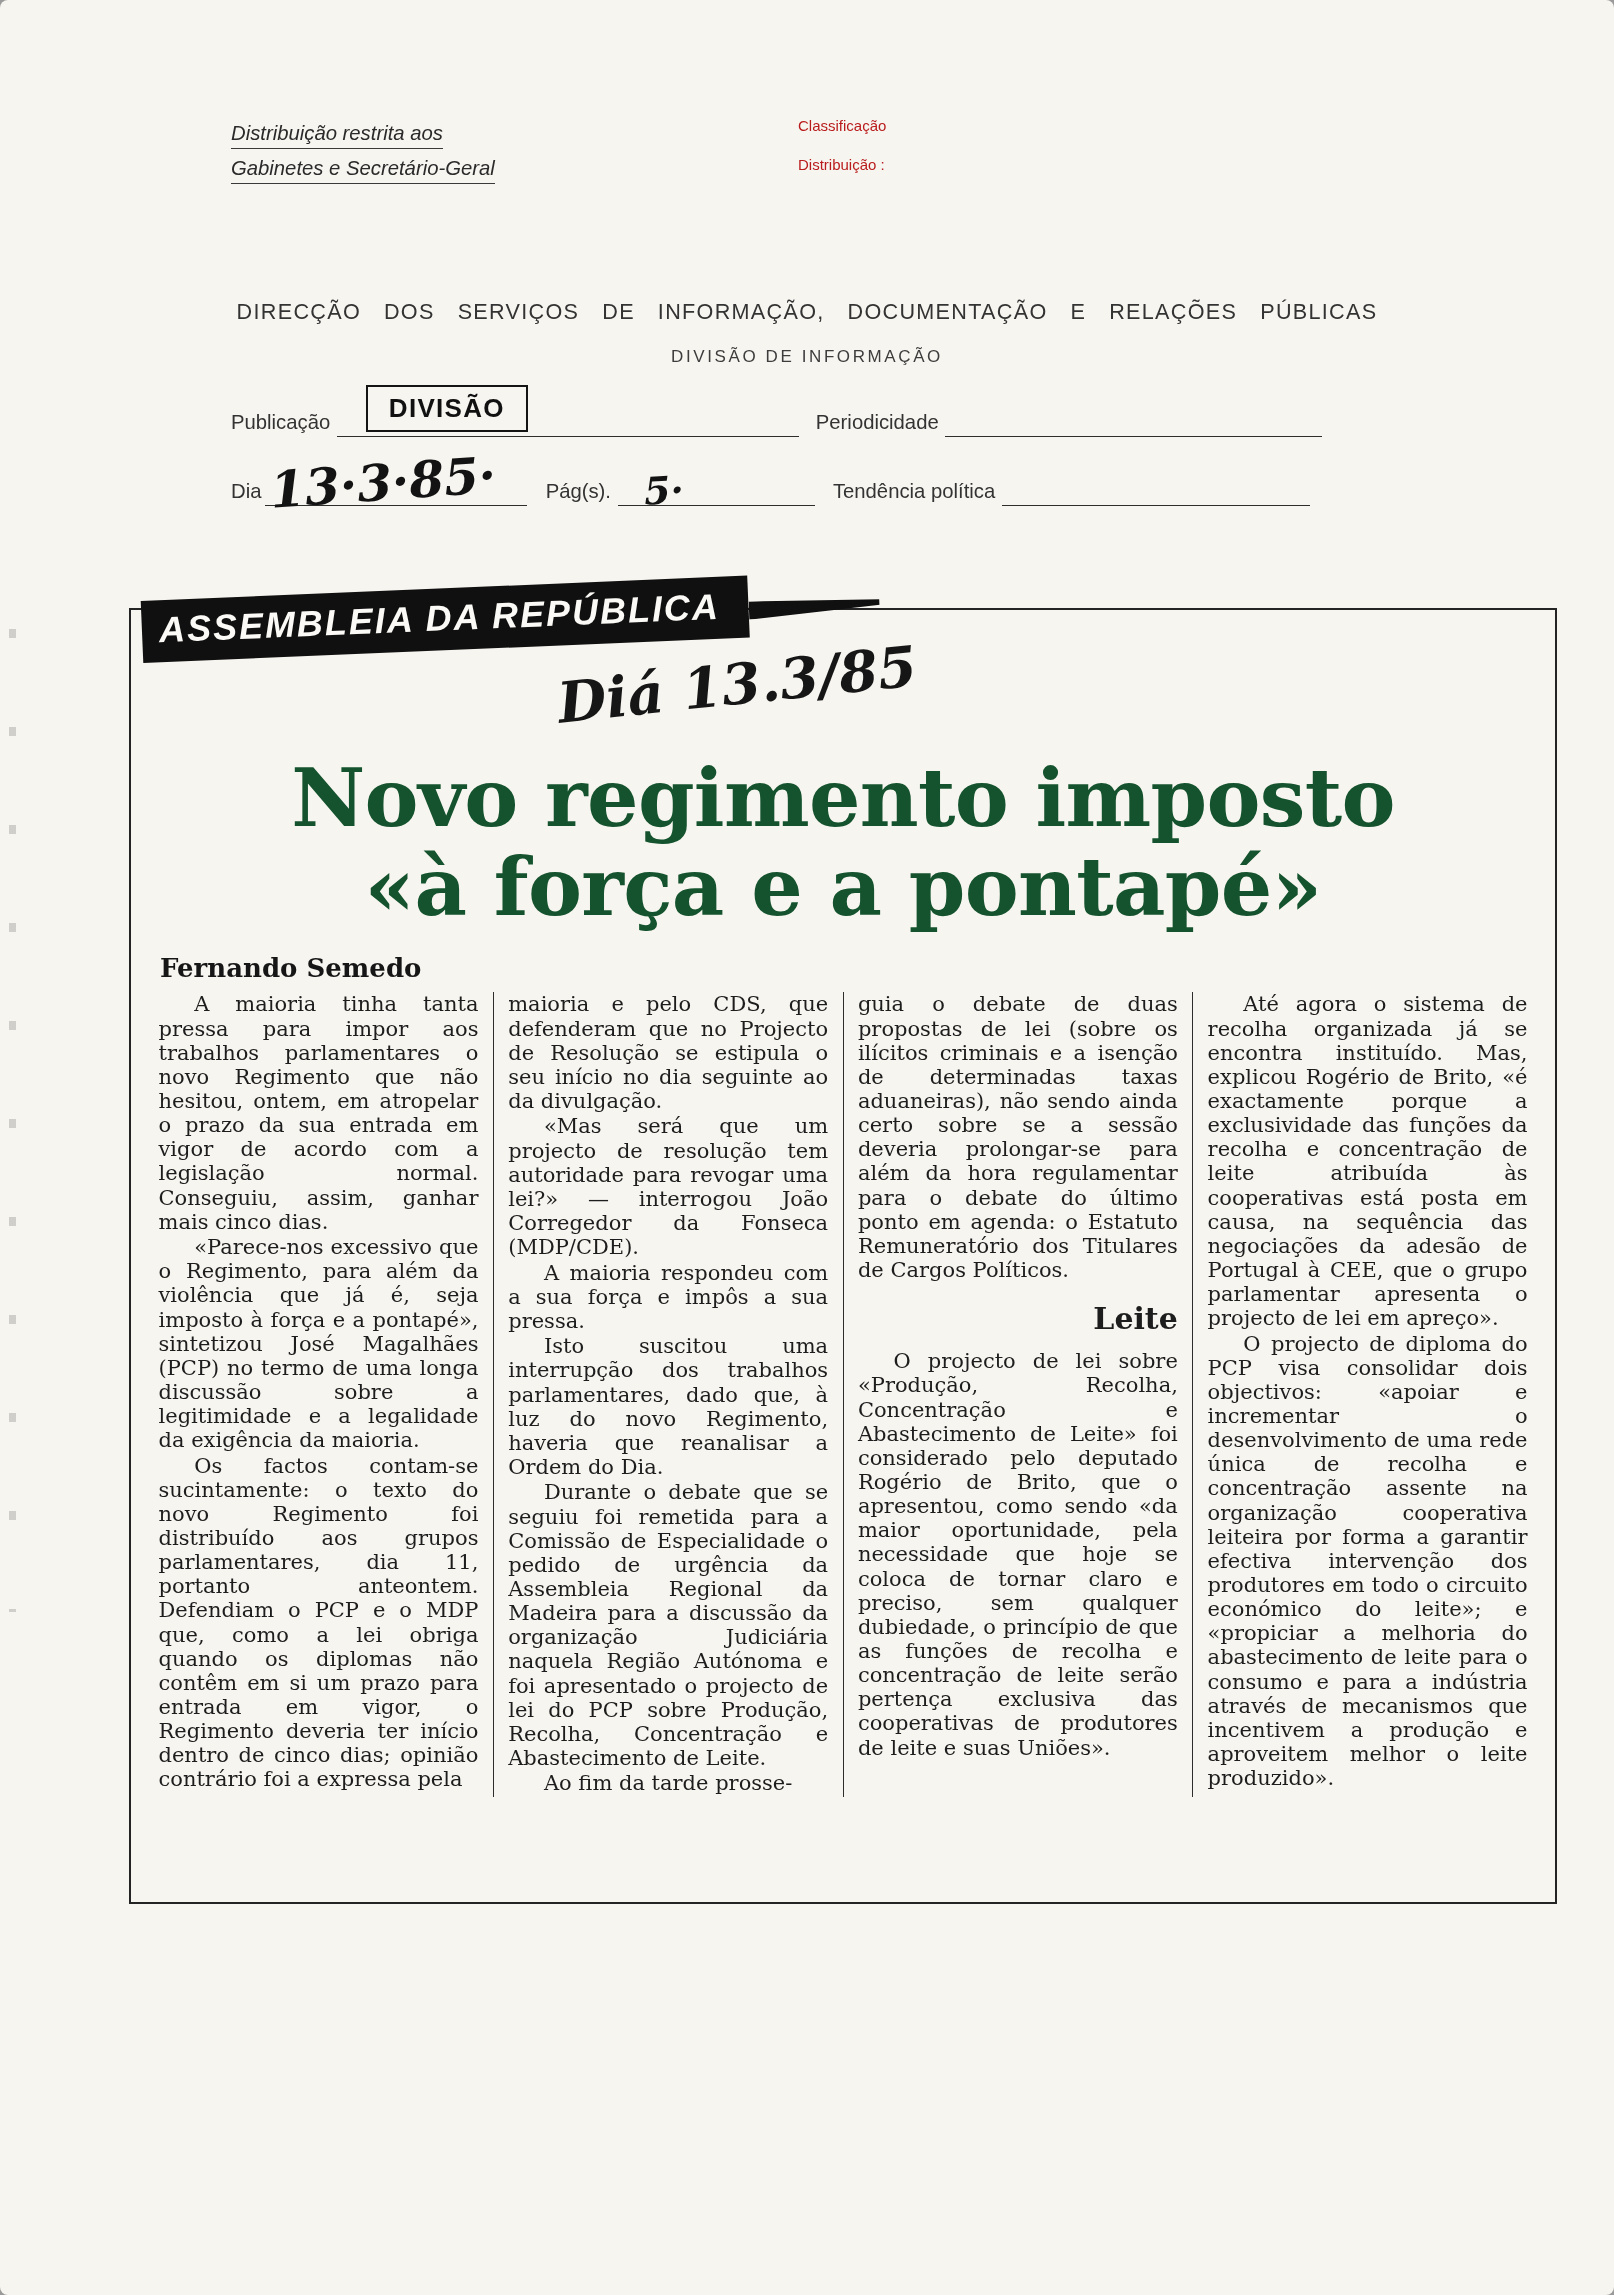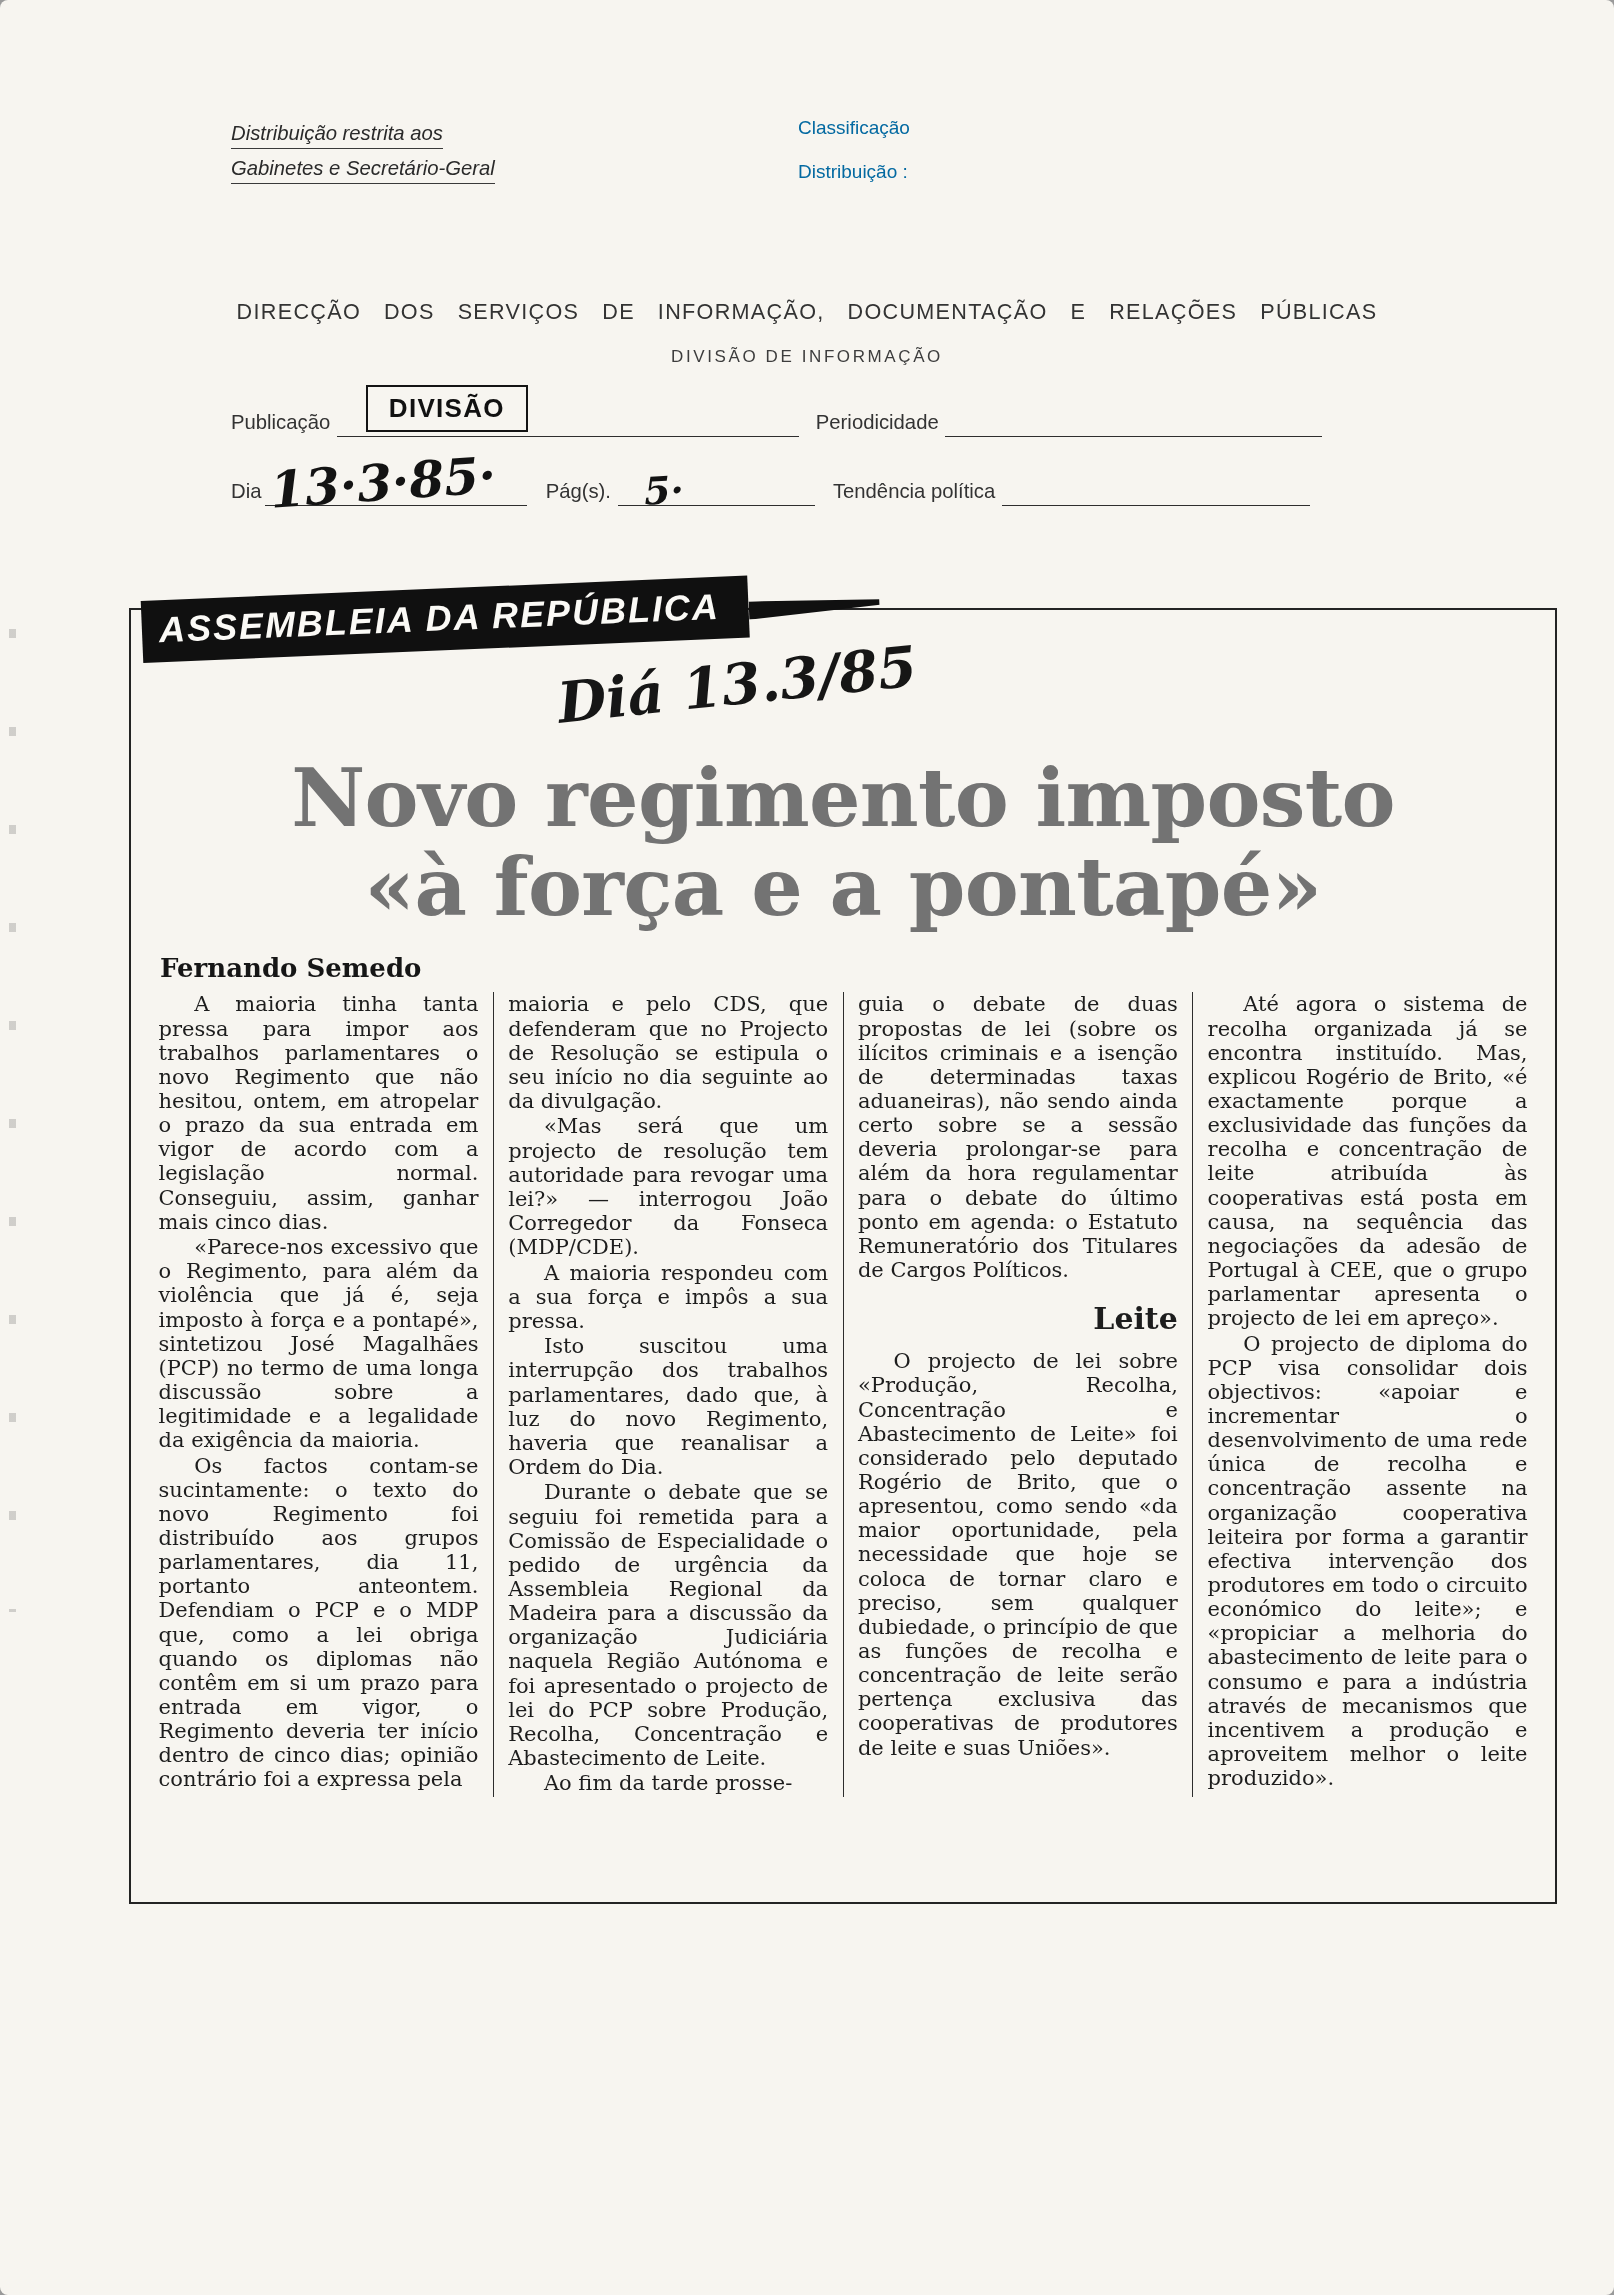--- a/index.html
+++ b/index.html
@@ -13,21 +13,21 @@
     font-family: "Liberation Sans", sans-serif;
     overflow: hidden;
     border-radius: 8px;
   }
 
   
   .dist-note { position: absolute; left: 231px; top: 122px; font-style: italic; font-size: 20.3px; color: #2a2a2a; }
   .dist-note .u { display: inline-block; border-bottom: 1.3px solid #3a3a3a; padding-bottom: 3.3px; }
   .dist-note .line2 { margin-top: 7.9px; }
 
-  .class-note { position: absolute; left: 798px; top: 117px; font-size: 19px; color: #0369a1; }
+  .class-note { position: absolute; left: 798px; top: 117px; font-size: 15px; color: #b91c1c; }
   .class-note .line2 { margin-top: 22px; }
 
   .org-title { position: absolute; left: 0; right: 0; top: 204px; text-align: center;
     font-size: 28px; font-weight: bold; letter-spacing: 1.3px; color: #222; }
   .org-sub   { position: absolute; left: 0; right: 0; top: 257px; text-align: center; font-size: 20.3px; color: #2e2e2e; }
   .org-dir   { position: absolute; left: 0; right: 0; top: 299px; text-align: center;
     font-size: 21.6px; letter-spacing: 1.3px; word-spacing: 15.7px; color: #333; }
   .org-div   { position: absolute; left: 0; right: 0; top: 347px; text-align: center;
     font-size: 17px; letter-spacing: 2.6px; color: #3d3d3d; }
 
@@ -64,21 +64,21 @@
   .banner::after { content: ""; position: absolute; left: 100%; top: 42%;
     width: 131px; height: 18.3px; background: #101010;
     clip-path: polygon(0 0, 100% 18%, 100% 48%, 0 100%); }
 
   .annotation { position: absolute; left: 426px; top: 41px; z-index: 3;
     font-family: "DejaVu Serif", serif; font-style: italic;
     font-size: 56px; transform: rotate(-6deg); color: #161616; white-space: nowrap; }
 
   .headline { margin-top: 143px; text-align: center;
     font-family: "DejaVu Serif", serif; font-weight: bold;
-    font-size: 81px; line-height: 1.1; letter-spacing: -0.7px; color: #737373; }
+    font-size: 81px; line-height: 1.1; letter-spacing: -0.7px; color: #14532d; }
 
   .byline { margin: 22px 0 6.6px 29px; font-family: "DejaVu Serif", serif;
     font-weight: bold; font-size: 26px; color: #161616; }
 
   .columns { display: flex; margin: 9.2px 27.5px 0; }
   .col { flex: 1 1 0; padding: 0 14.4px; font-family: "DejaVu Serif", serif;
     font-size: 21px; line-height: 1.15; text-align: justify; color: #1d1d1d; }
   .col:first-child { padding-left: 0; }
   .col:last-child  { padding-right: 0; }
   .col + .col { border-left: 1.3px solid #2d2d2d; }

